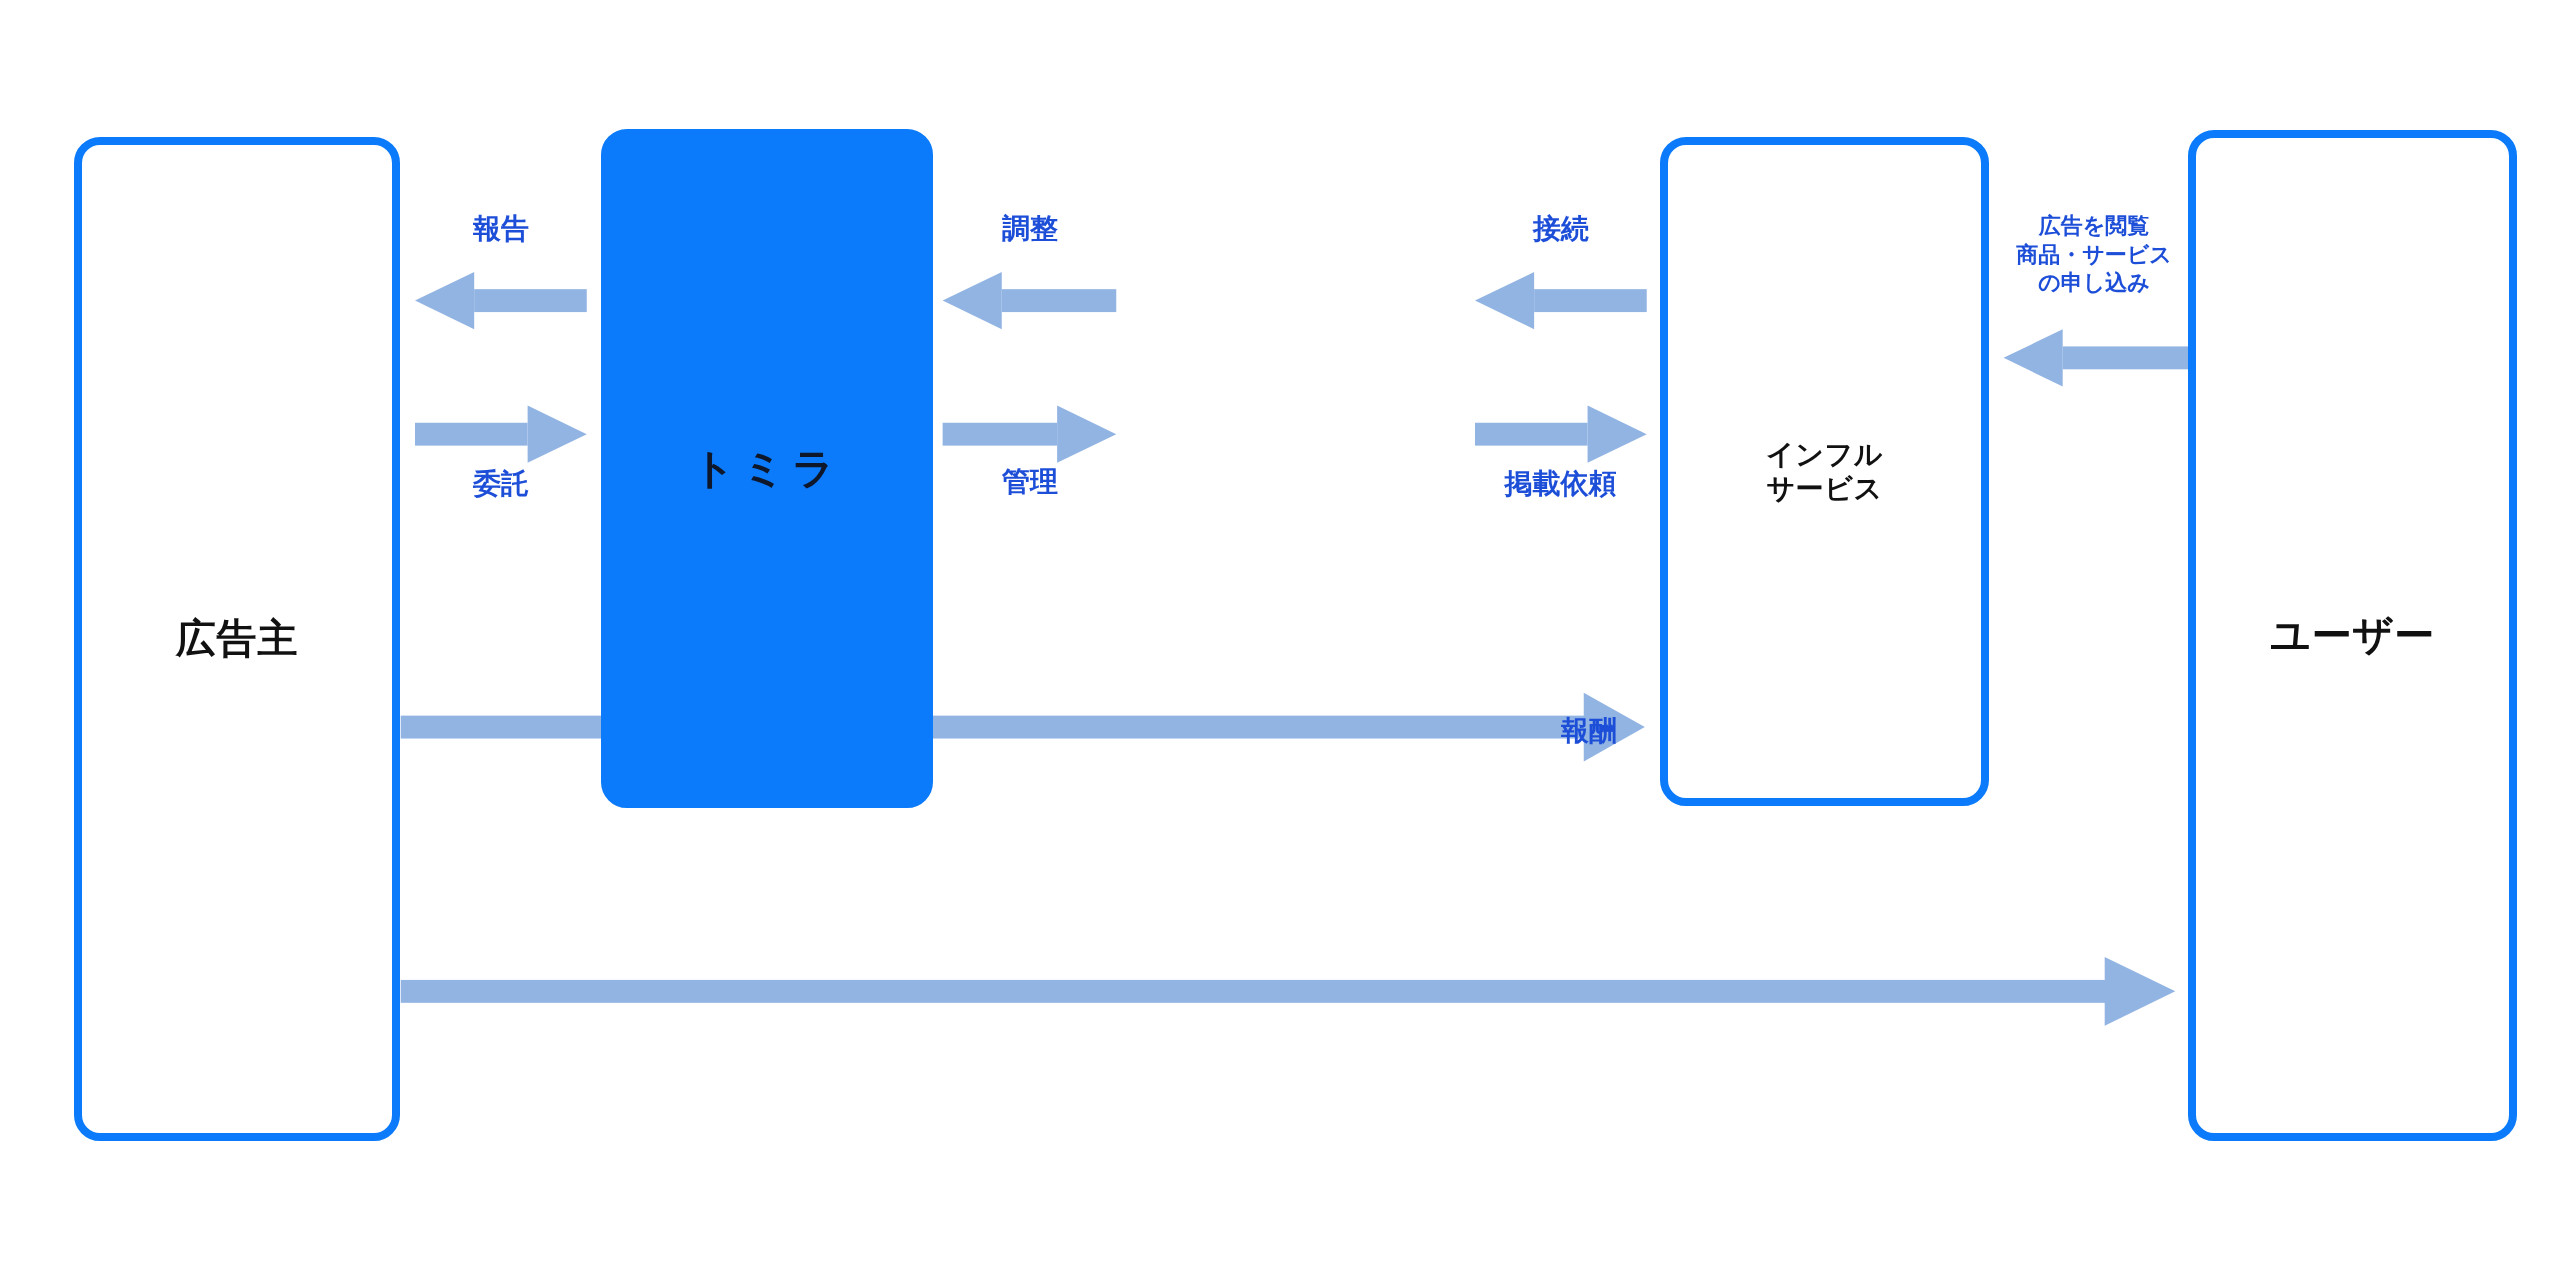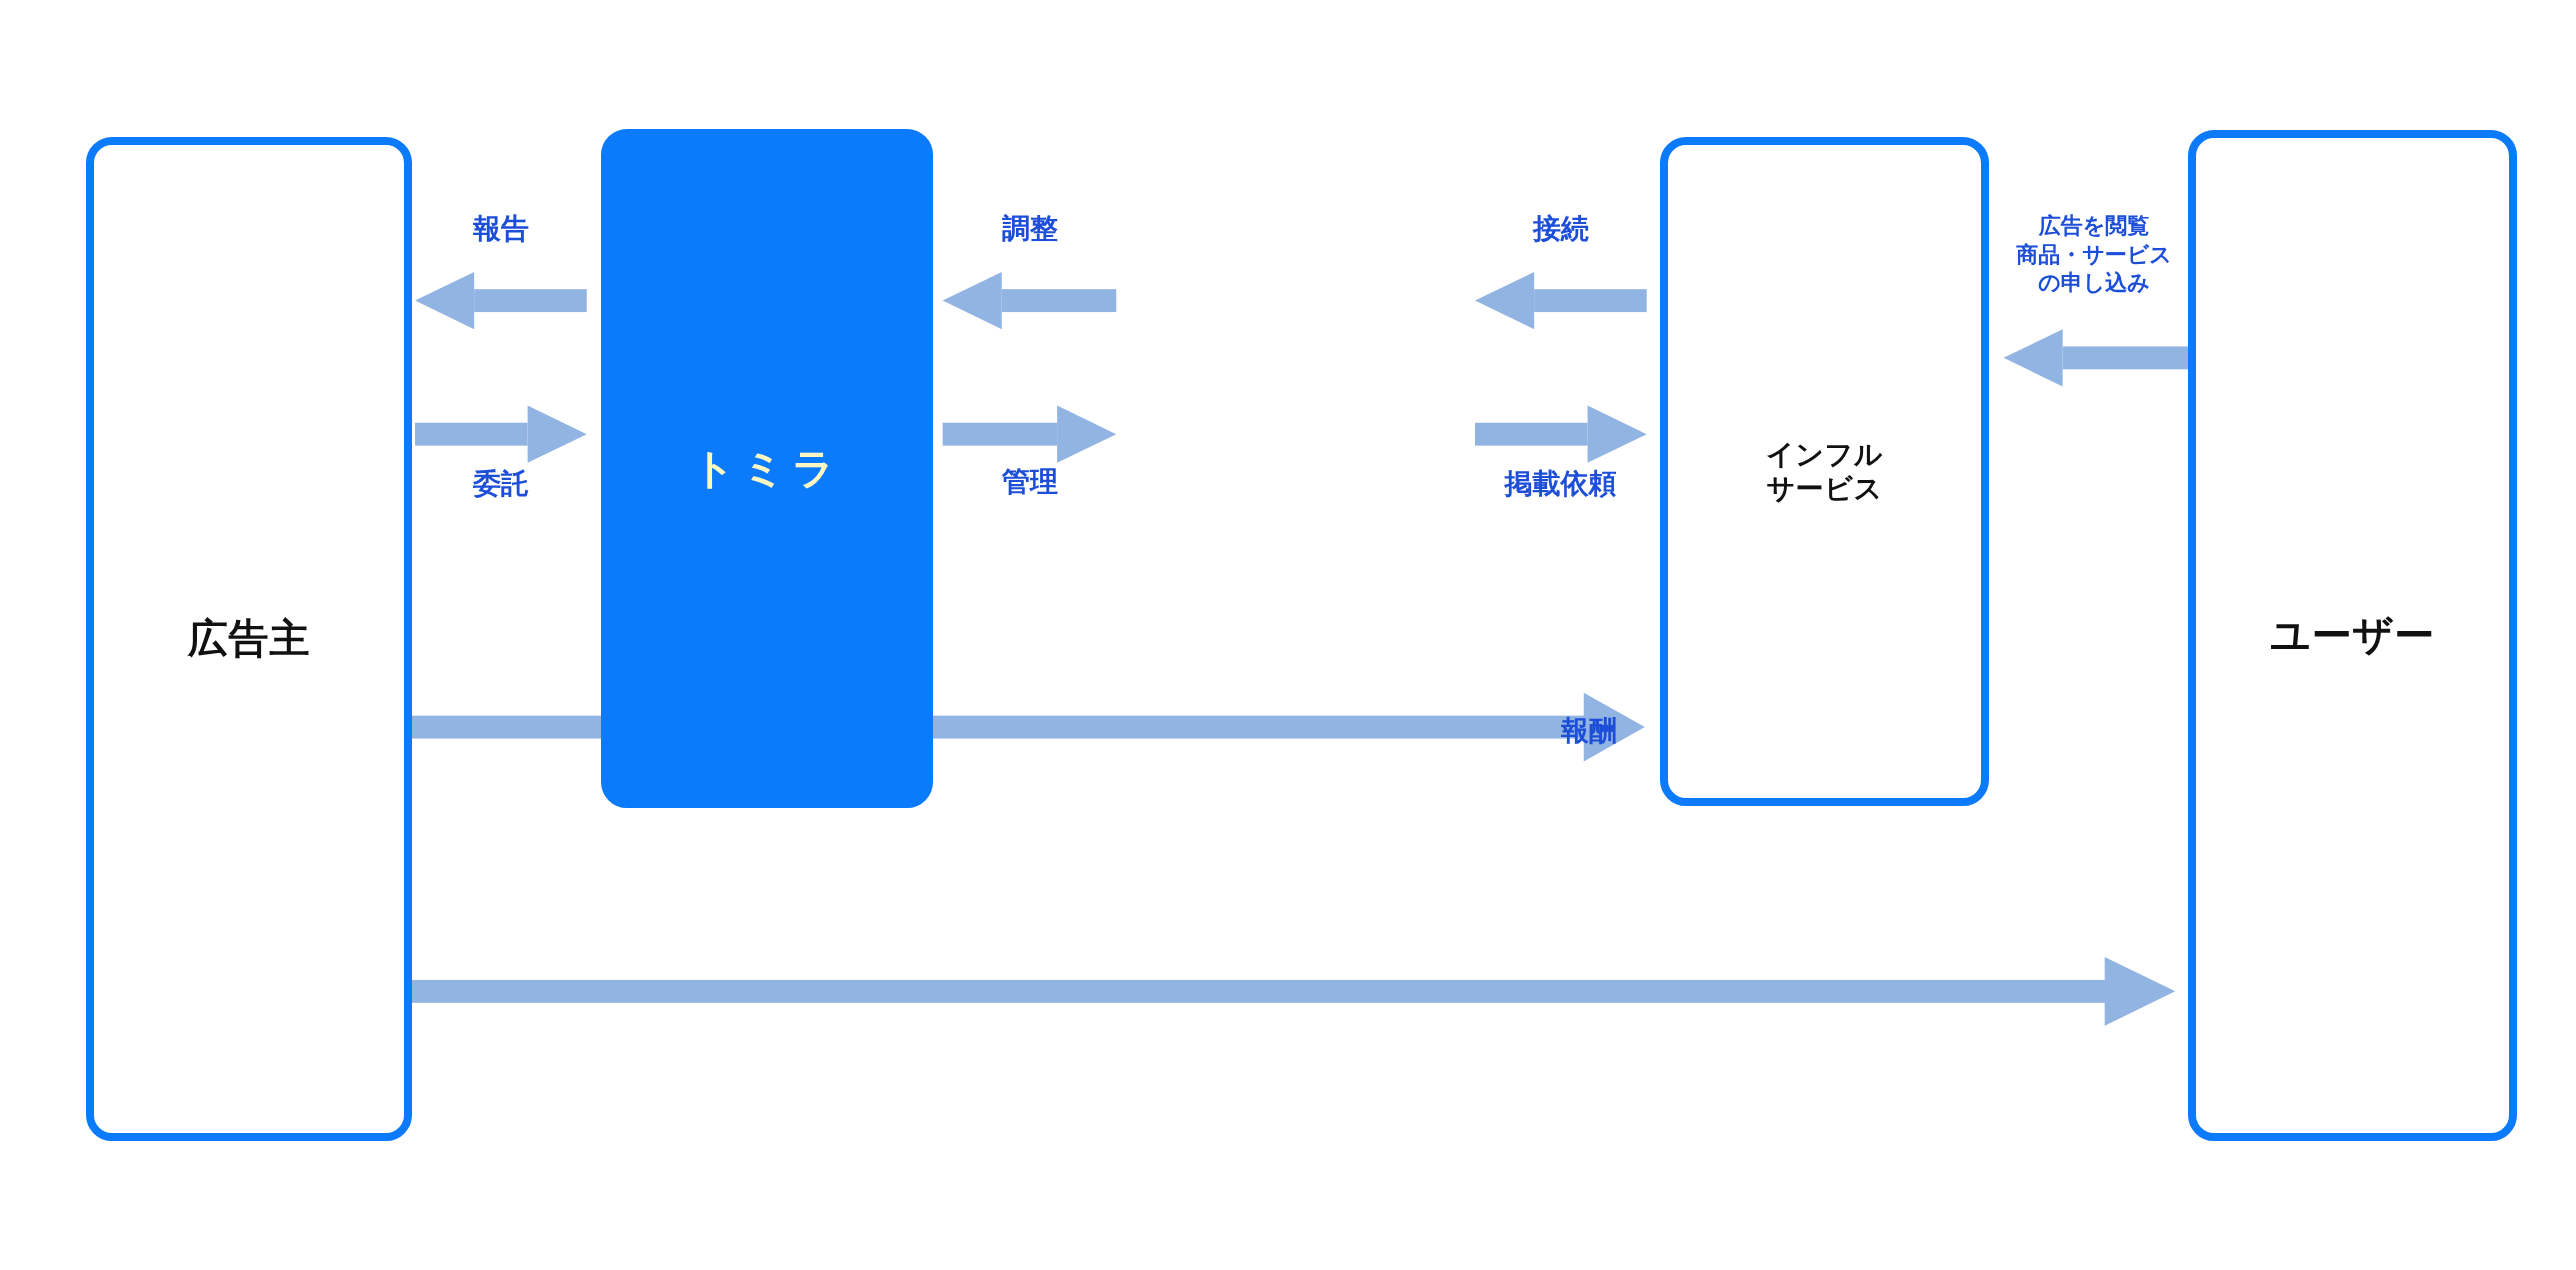--- a/index.html
+++ b/index.html
@@ -4,24 +4,24 @@
 <style>
   html,body{margin:0;padding:0;background:#ffffff;}
   body{width:2576px;height:1271px;font-family:"Liberation Sans","DejaVu Sans",sans-serif;}
   #stage{position:relative;width:2576px;height:1271px;background:#ffffff;overflow:hidden;}
 
   .node{position:absolute;box-sizing:border-box;border:8.6px solid #0b7bfb;border-radius:26px;
         background:#ffffff;display:flex;align-items:center;justify-content:center;}
   .node .label{font-weight:bold;color:#111111;text-align:center;line-height:1.18;letter-spacing:.02em;}
 
   .node.filled{background:#0b7bfb;border-color:#0b7bfb;}
-  .node.filled .label{color:#fef9c3;letter-spacing:.16em;}
+  .node.filled .label{color:#0f172a;letter-spacing:.16em;}
 
   
-  #node-advertiser{left:74px;top:137px;width:326px;height:1004px;margin-left:12px;}
+  #node-advertiser{left:74px;top:137px;width:326px;height:1004px;}
   #node-tomira    {left:601px;top:129px;width:332px;height:679px;}
   #node-asp       {left:1132px;top:137px;width:330px;height:669px;}
   #node-influencer{left:1660px;top:137px;width:329px;height:669px;}
   #node-user      {left:2188px;top:130px;width:329px;height:1011px;}
 
   #node-advertiser .label,#node-asp .label,#node-user .label{font-size:40px;}
   #node-tomira .label{font-size:42px;}
   #node-influencer .label{font-size:28px;}
 
   

